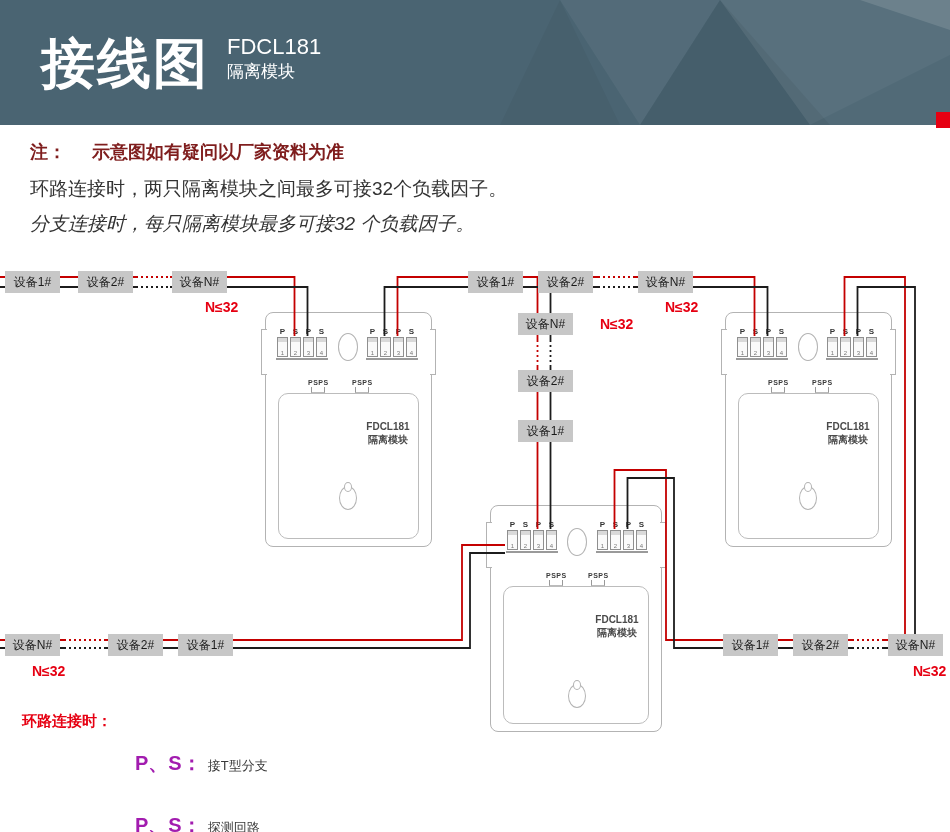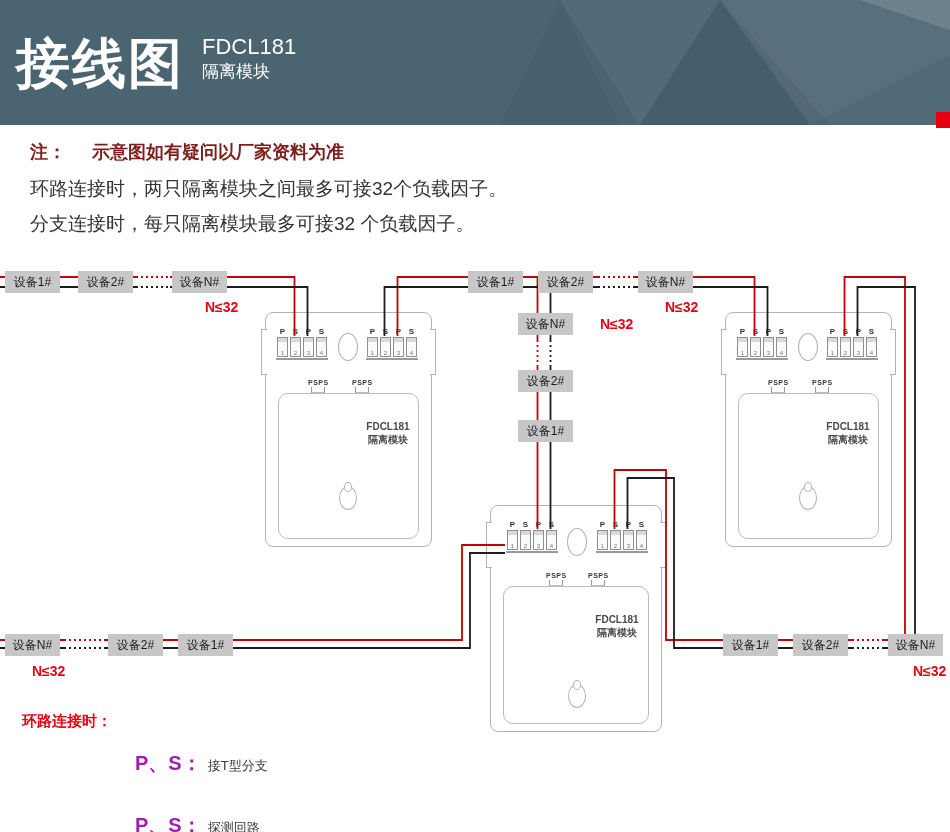--- a/index.html
+++ b/index.html
@@ -1,33 +1,33 @@
 <!DOCTYPE html>
 <html><head>
 <meta charset="utf-8">
 <style>
   html,body{margin:0;padding:0;background:#fff;}
   .page{position:relative;width:950px;height:832px;background:#fff;overflow:hidden;
         font-family:"Liberation Sans","DejaVu Sans",sans-serif;}
 
   
   .header{position:absolute;left:0;top:0;width:950px;height:125px;display:flex;
-          align-items:center;padding-left:16px;box-sizing:border-box;background:#4a6472;}
+          align-items:center;padding-left:41px;box-sizing:border-box;background:#4a6472;}
   .header svg.pattern{position:absolute;left:0;top:0;width:100%;height:100%;}
   .h-title{position:relative;font-size:54px;font-weight:bold;color:#fff;letter-spacing:2px;line-height:1;}
   .h-sub{position:relative;margin-left:18px;margin-top:-8px;color:#fff;}
   .h-model{font-size:22px;line-height:1.25;}
   .h-name{font-size:17px;line-height:1.4;}
   .red-tab{position:absolute;right:0;top:112px;width:14px;height:16px;z-index:4;background:#e60012;}
 
   
   .note-line{position:absolute;left:30px;top:140px;font-size:18px;font-weight:bold;color:#7f1d1d;}
   .note-label{margin-right:26px;}
   .txt-line{position:absolute;left:30px;font-size:19px;color:#333;}
-  .txt-line.l1{top:176px;} .txt-line.l2{top:211px;}
+  .txt-line.l1{top:176px;} .txt-line.l2{top:211px;font-style:italic;}
 
   
   .wires{position:absolute;left:0;top:0;width:950px;height:832px;z-index:2;pointer-events:none;}
   .wires path{fill:none;stroke-width:1.8px;}
   .wires path.dot{stroke-dasharray:2 3;stroke-width:1.8px;}
 
   .module{position:absolute;background:#fff;border:1px solid #b3b3b3;border-radius:8px;z-index:1;}
   .module::before{content:"";position:absolute;left:-5px;top:16px;width:5px;height:44px;background:#fff;
                   border:1px solid #b3b3b3;border-right:none;}
   .module::after{content:"";position:absolute;right:-5px;top:16px;width:5px;height:44px;background:#fff;

